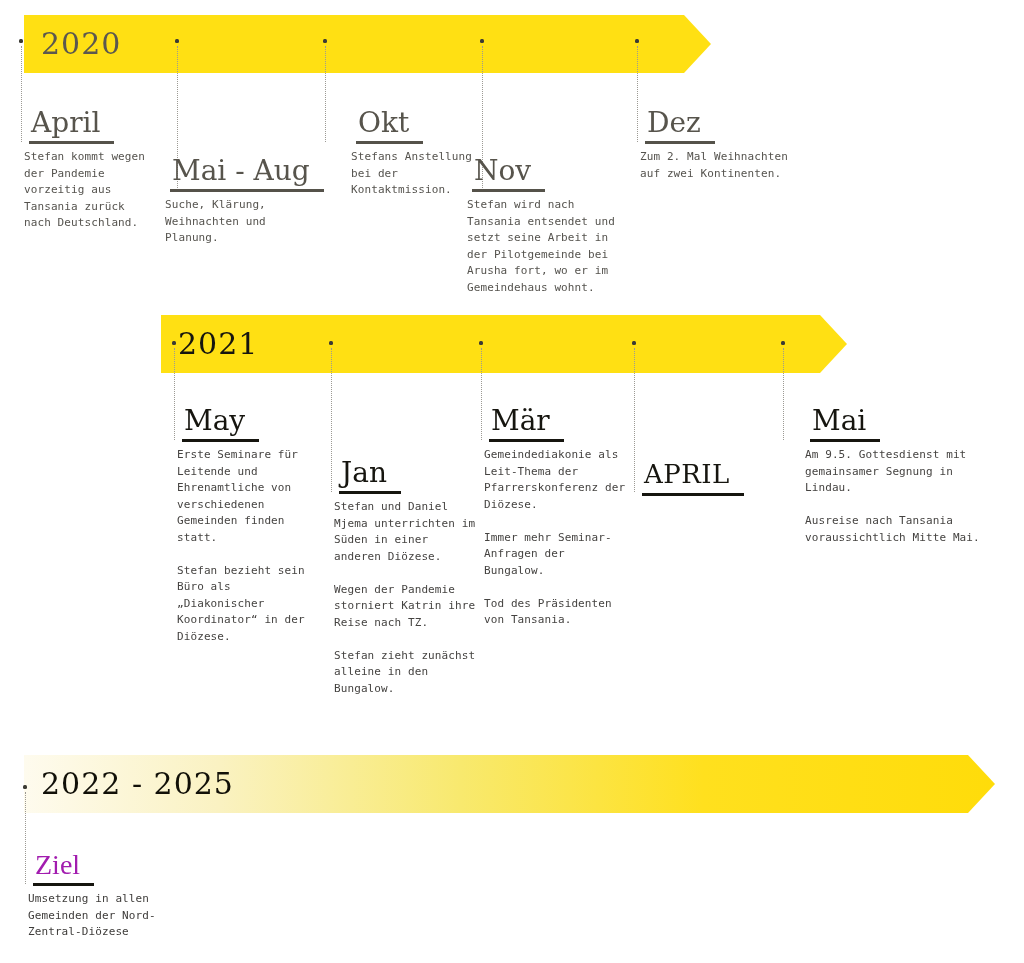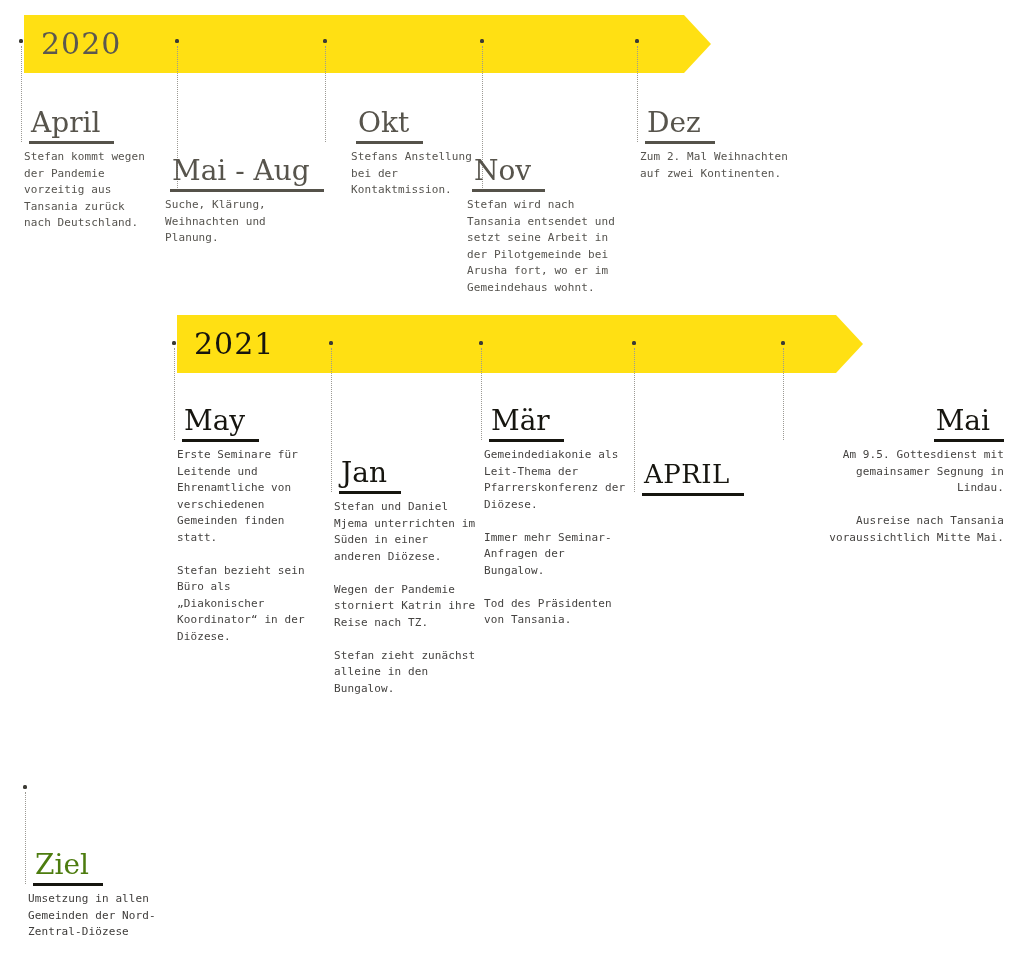--- a/index.html
+++ b/index.html
@@ -7,21 +7,21 @@
     position:relative;width:1024px;height:963px;background:#ffffff;overflow:hidden;
     font-family:"DejaVu Sans Mono", monospace;
   }
   
   .bar{
     position:absolute;height:58px;background:#FFE013;
     clip-path:polygon(0 0, calc(100% - 27px) 0, 100% 50%, calc(100% - 27px) 100%, 0 100%);
     display:flex;align-items:center;
   }
   .bar1{left:24px;top:15px;width:687px;}
-  .bar2{left:177px;top:315px;width:686px;text-align:center;}
+  .bar2{left:161px;top:315px;width:686px;text-align:center;}
   .bar3{left:24px;top:755px;width:971px;
     background:linear-gradient(90deg,#FEFBEE 0%,#FAF2C2 20%,#F8E96E 45%,#FFE01E 70%,#FFDC0A 100%);}
   .year{
     font-family:"DejaVu Serif", serif;font-size:30px;letter-spacing:1px;
     padding-left:17px;line-height:58px;white-space:nowrap;
   }
   .bar1 .year{color:#5B584F;}
   .bar2 .year{color:#16150F;}
   .bar3 .year{color:#111008;}
   
@@ -41,45 +41,48 @@
   }
   .entry h3.caps{font-size:26px;line-height:36px;letter-spacing:0.5px;}
   .entry p{
     margin:5px 0 0 0;font-size:11px;line-height:16.5px;letter-spacing:0.1px;
     white-space:pre-line;
   }
   .era-2020 h3{color:#57544C;border-color:#55524A;}
   .era-2020 p{color:#55534E;}
   .era-2021 h3{color:#16150F;border-color:#16150F;}
   .era-2021 p{color:#454341;}
-  .era-goal h3{color:#4d7c0f;border-color:#16150F;}
+  .era-goal h3{color:#a21caf;border-color:#16150F;font-family:Liberation Serif, serif;}
   .era-goal p{color:#3E3C3A;}
   
   .e1 {left:24px; top:106px;width:132px;}
   .e2 {left:165px;top:154px;width:124px;}
   .e3 {left:328px;top:106px;width:132px;margin-left:23px;}
   .e4 {left:467px;top:154px;width:148px;}
   .e5 {left:640px;top:106px;width:152px;}
   .e6 {left:177px;top:404px;width:134px;}
   .e7 {left:334px;top:456px;width:142px;}
   .e8 {left:484px;top:404px;width:144px;}
   .e9 {left:637px;top:456px;width:140px;}
-  .e10{left:828px;top:404px;width:176px;text-align:right;}
+  .e10{left:805px;top:404px;width:176px;}
   .e11{left:28px; top:848px;width:137px;}
 </style>
 </head>
 <body>
 
 <div class="canvas">
 
   <div class="bar bar1">
     <span class="year">2020</span>
   </div>
   <div class="bar bar2">
     <span class="year">2021</span>
+  </div>
+  <div class="bar bar3">
+    <span class="year">2022 - 2025</span>
   </div>
 
   <i class="dot" style="left:19px;top:39px"></i>
   <i class="dot" style="left:175px;top:39px"></i>
   <i class="dot" style="left:323px;top:39px"></i>
   <i class="dot" style="left:480px;top:39px"></i>
   <i class="dot" style="left:635px;top:39px"></i>
 
   <i class="dot" style="left:172px;top:341px"></i>
   <i class="dot" style="left:329px;top:341px"></i>

